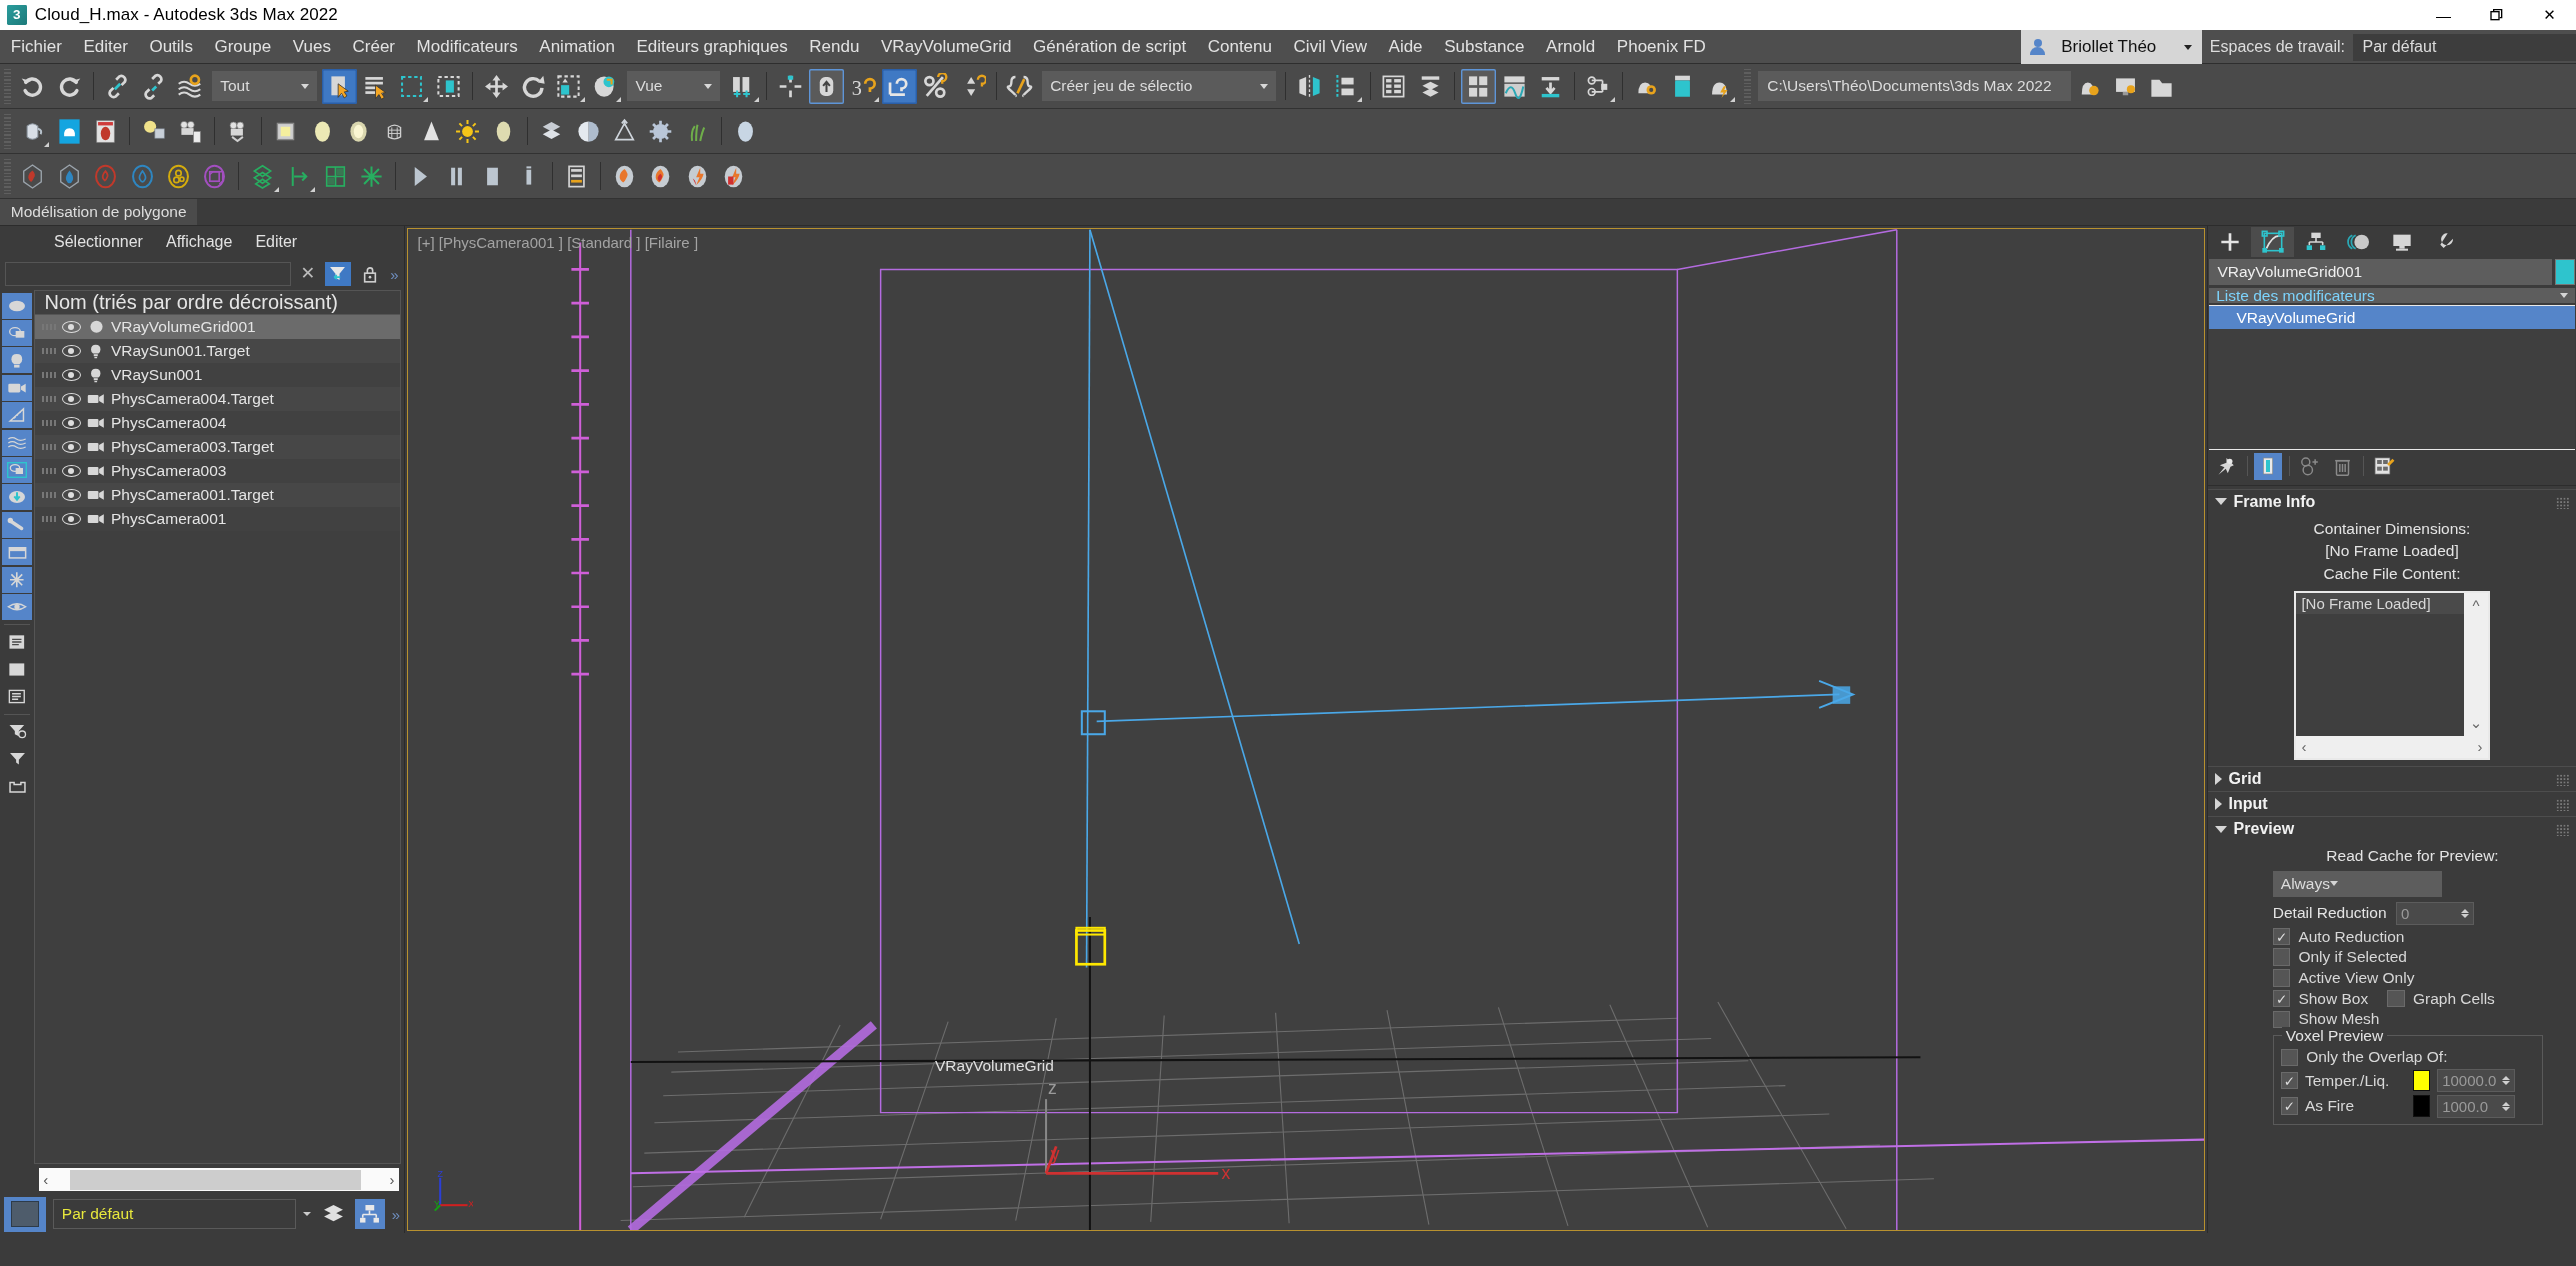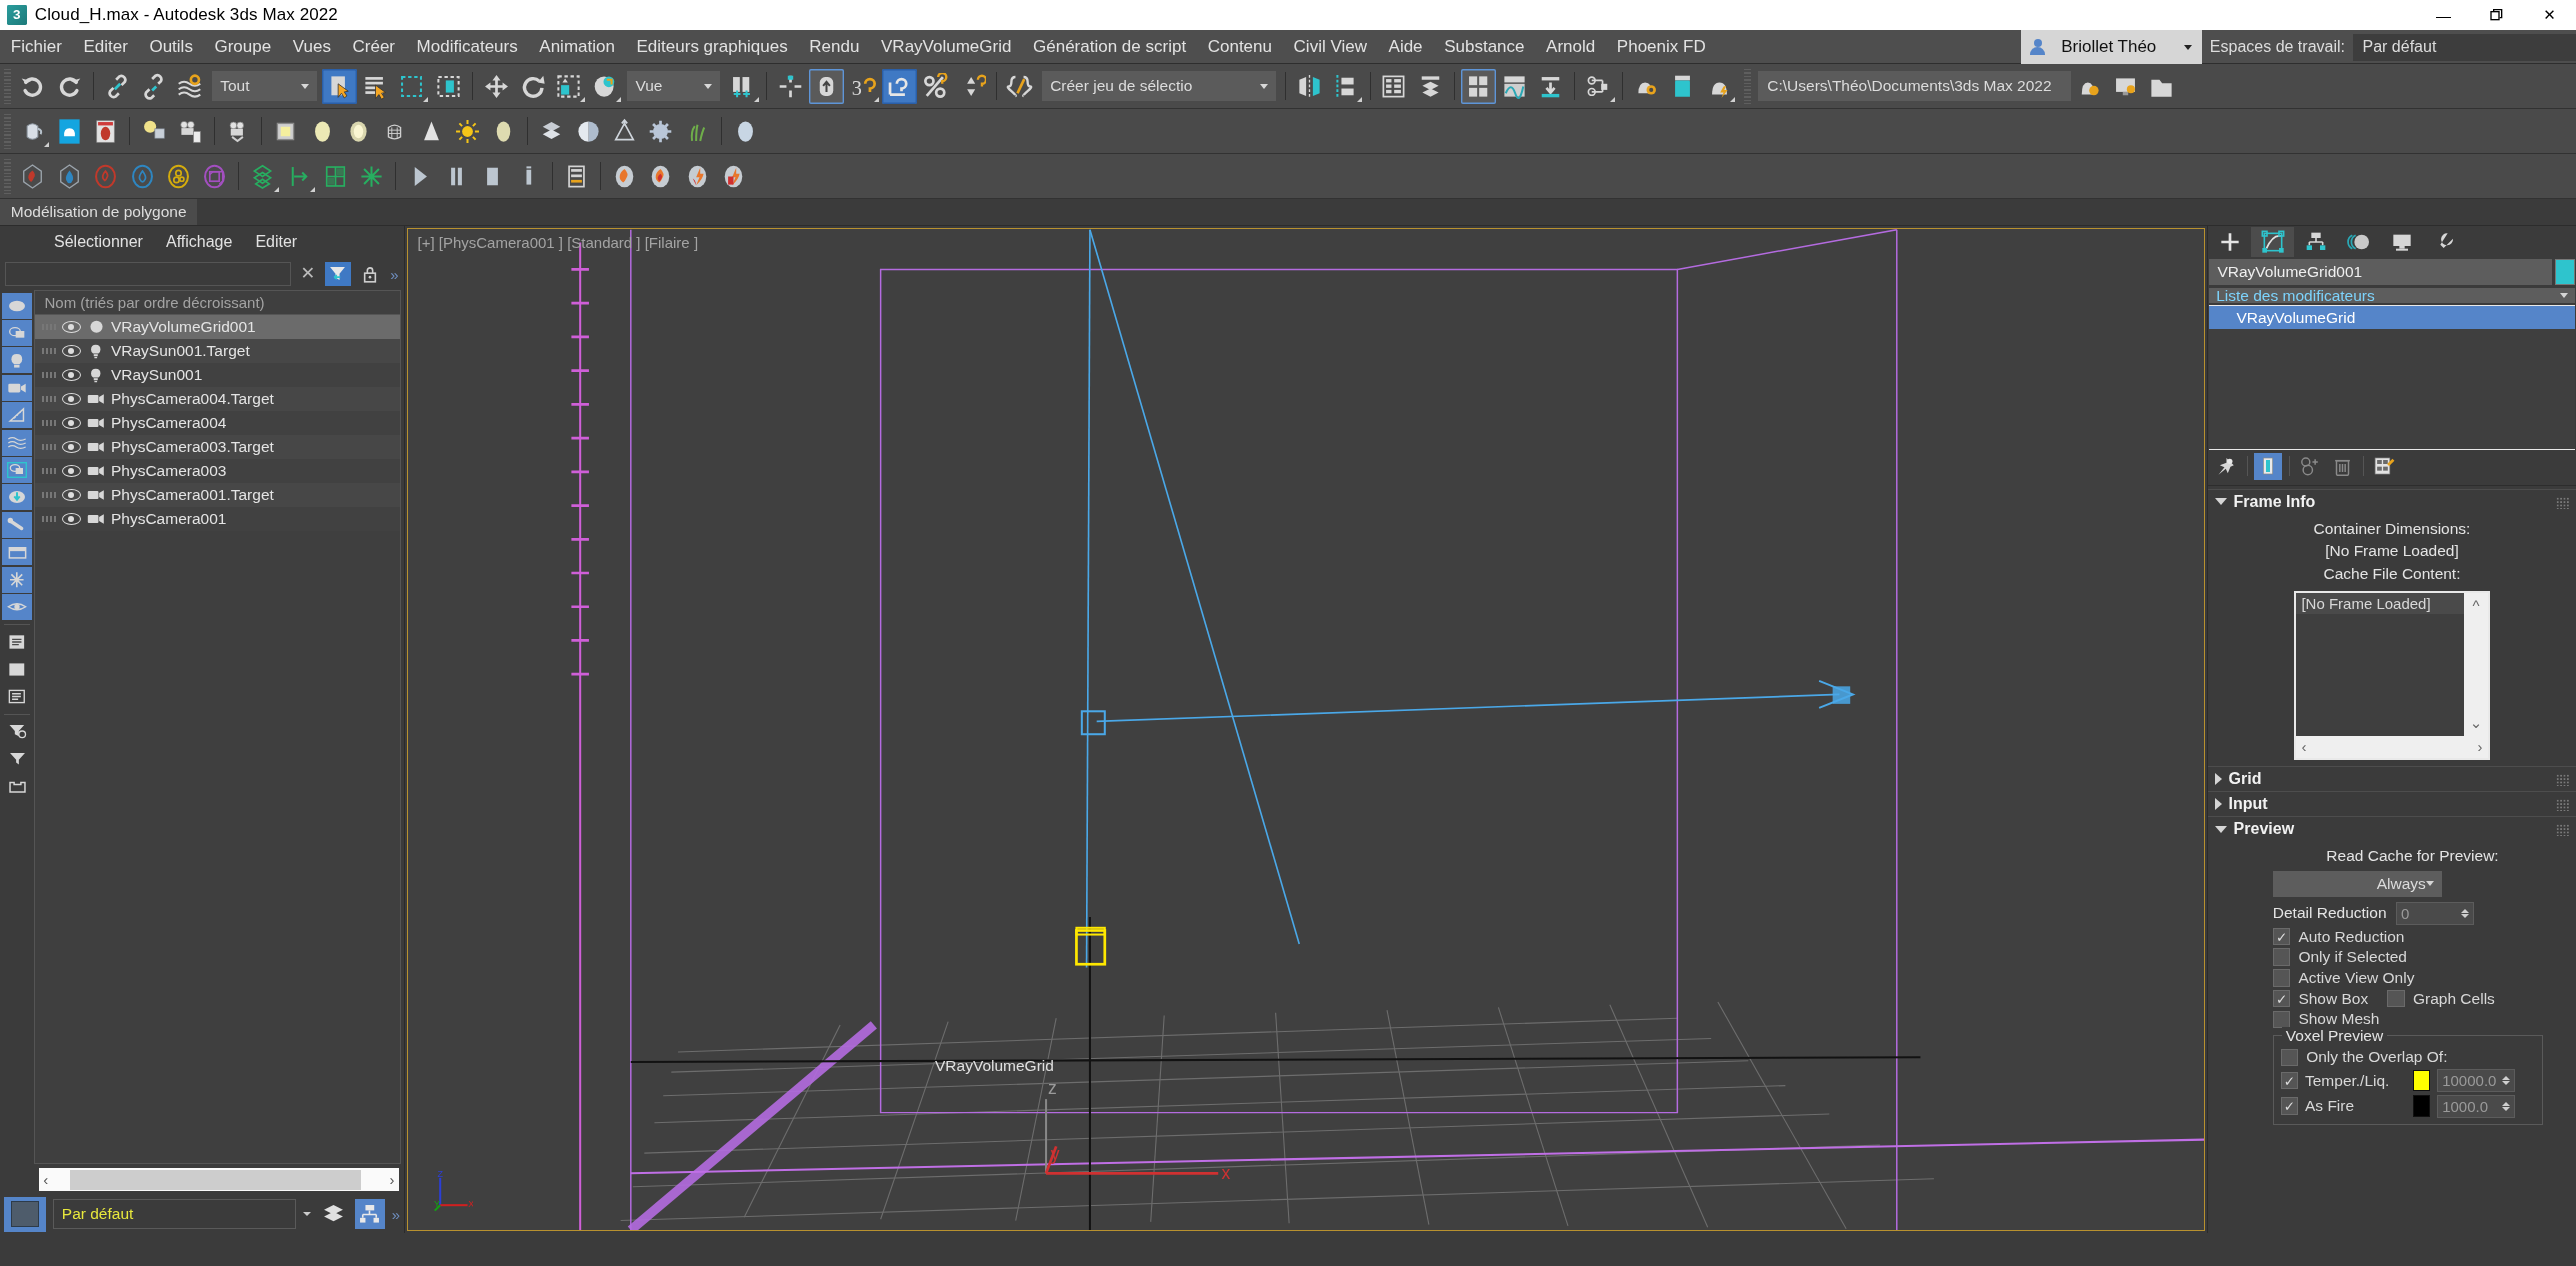--- a/index.html
+++ b/index.html
@@ -99,21 +99,21 @@
   .x-ic{ width:20px;height:20px;color:#bbb;font-size:17.6px;line-height:19px;text-align:center;}
   .fbtn{ width:26px;height:24px;display:flex;align-items:center;justify-content:center;}
   .fbtn.on{ background:#3f79c4;}
   .chev2{color:#6f8fc0;font-size:15px;}
   .exp-body{ display:flex; flex:1; min-height:0;}
   .exp-rail{ width:34px;background:#3b3b3b;display:flex;flex-direction:column;align-items:center;padding-top:2.7px;gap:1.4px;}
   .rail-b{ width:30px;height:26px;display:flex;align-items:center;justify-content:center;}
   .rail-b.blue{ background:#5585c9;}
   .rail-sep{height:0.7px;width:26px;background:#555;margin:2.7px 0;}
   .exp-list{ flex:1; border:0.7px solid #555; margin:0 2.7px 0 0; background:#3f3f3f; overflow:hidden;}
-  .exp-head{ height:24px;display:flex;align-items:center;padding-left:9.5px;font-size:15px;color:#a3a3a3;background:#3f3f3f;border-bottom:0.7px solid #555;}
+  .exp-head{ height:24px;display:flex;align-items:center;padding-left:9.5px;font-size:20px;color:#e5e5e5;background:#3f3f3f;border-bottom:0.7px solid #555;}
   .row{ height:24px;display:flex;align-items:center;font-size:15.5px;color:#e4e4e4;padding-left:6.8px;gap:5.4px;}
   .row:nth-child(odd){ background:#474747;}
   .row:nth-child(even){ background:#414141;}
   .row.sel{ background:#6b6b6b;}
   .dots{ width:15px;height:6.8px;background:repeating-linear-gradient(to right,#777 0 2px,transparent 2px 4px);}
   .eye{ width:19px;height:12px;position:relative;}
   .eye::before{content:"";position:absolute;inset:0;border:1.4px solid #ddd;border-radius:50% 50%;}
   .eye::after{content:"";position:absolute;left:6px;top:2.7px;width:6px;height:6px;border-radius:50%;background:#ddd;}
   .ti{ width:19px;height:15px;display:flex;align-items:center;justify-content:center;}
   .exp-foot{ height:31px;display:flex;align-items:center;padding:0 5.4px;gap:6.8px;}
@@ -163,21 +163,21 @@
     background-image:radial-gradient(#8a8a8a 0.7px,transparent 0.7px);background-size:3.4px 3.4px;opacity:.8;}
   .roll-body{ padding:4px 6.8px 6.8px 6.8px;}
   .ctr{ text-align:center;font-size:15.5px;color:#e4e4e4;line-height:1.45;}
   .listbox{ width:196px;height:169px;margin:5.4px auto 0 auto;background:#3f3f3f;border:2px solid #e9e9e9;display:flex;flex-direction:column;}
   .lb-main{ flex:1;display:flex;}
   .lb-items{ flex:1;}
   .lb-item{ height:21.6px;background:#4a4a4a;display:flex;align-items:center;padding-left:5.4px;font-size:15px;}
   .lb-vs{ width:24px;background:#efefef;display:flex;flex-direction:column;justify-content:space-between;align-items:center;padding:4px 0;color:#666;font-size:15px;}
   .lb-hs{ height:21.6px;background:#efefef;display:flex;align-items:center;justify-content:space-between;padding:0 5.4px;color:#666;font-size:15px;}
   .rowlbl{ display:flex;align-items:center;font-size:15.5px;color:#e4e4e4;}
-  .sel-drop{ width:169px;height:26px;background:#5d5d5d;display:flex;align-items:center;justify-content:flex-end;padding:0 8px;font-size:15.5px;color:#dcdcdc;margin:2.7px auto 0 58px;}
+  .sel-drop{ width:169px;height:26px;background:#5d5d5d;display:flex;align-items:center;justify-content:flex-start;padding:0 8px;font-size:15.5px;color:#dcdcdc;margin:2.7px auto 0 58px;}
   .spin{ width:78px;height:23px;background:#4a4a4a;border:0.7px solid #5c5c5c;display:flex;align-items:center;justify-content:space-between;padding:0 4px;font-size:15px;color:#9a9a9a;}
   .spin .arrows{display:flex;flex-direction:column;gap:1.4px;}
   .ar-u{width:0;height:0;border-left:4px solid transparent;border-right:4px solid transparent;border-bottom:4.7px solid #cfcfcf;}
   .ar-d{width:0;height:0;border-left:4px solid transparent;border-right:4px solid transparent;border-top:4.7px solid #cfcfcf;}
   .cbrow{ display:flex;align-items:center;gap:8px;margin:2.7px 0 2.7px 58px;font-size:15.5px;}
   .cb{ width:17.6px;height:17.6px;background:#555;border:0.7px solid #6a6a6a;display:flex;align-items:center;justify-content:center;color:#dcdcdc;font-size:13.5px;flex:none;}
   .group{ border:0.7px solid #5a5a5a;margin:6.8px 0 0 58px;padding:9.5px 6.8px 4px 6.8px;position:relative;width:270px;}
   .group > .gtitle{ position:absolute;top:-8.8px;left:8px;background:#3b3b3b;padding:0 4px;font-size:15.5px;color:#e4e4e4;}
   .swatch{ width:17.6px;height:21.6px;border:1.4px solid #111;flex:none;}
 </style>

